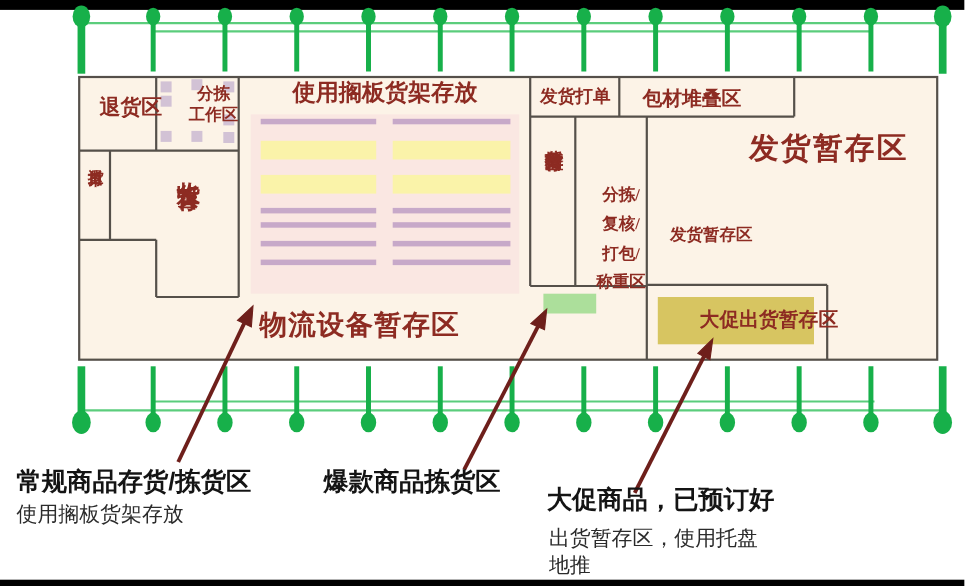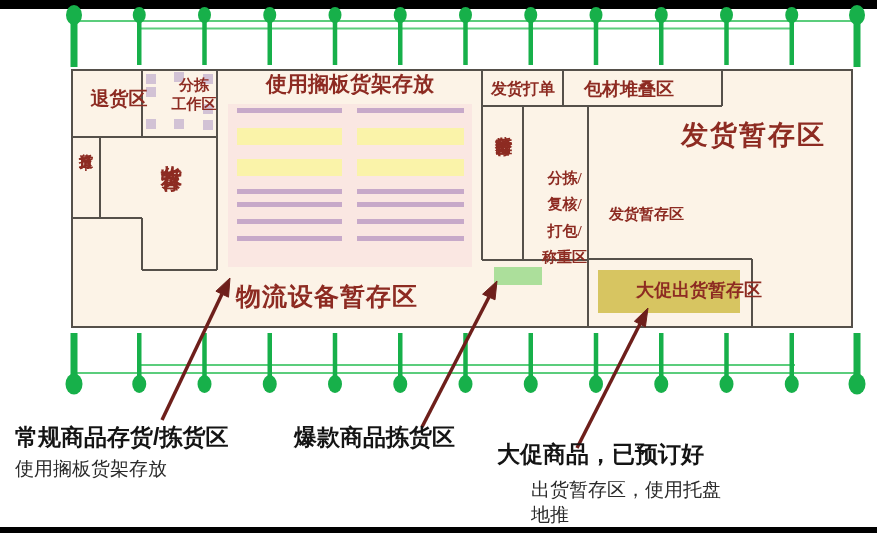--- a/index.html
+++ b/index.html
@@ -192,16 +192,16 @@
   <div class="zlabel" style="left:236px;top:281px;width:230px;font-size:25px;letter-spacing:1px;">物流设备暂存区</div>
 
   <div class="zlabel center" style="left:599px;top:279px;width:140px;font-size:18px;padding-left:30px;">大促出货暂存区</div>
 
   <div class="ann-title" style="left:15px;top:424px;">常规商品存货/拣货区</div>
   <div class="ann-sub" style="left:15px;top:457px;">使用搁板货架存放</div>
 
   <div class="ann-title" style="left:294px;top:424px;">爆款商品拣货区</div>
 
   <div class="ann-title" style="left:497px;top:441px;">大促商品，已预订好</div>
-  <div class="ann-sub" style="left:499px;top:478px;margin-left:32px;">出货暂存区，使用托盘
+  <div class="ann-sub" style="left:499px;top:478px;">出货暂存区，使用托盘
 地推</div>
 
 </div>
 
 </body></html>

